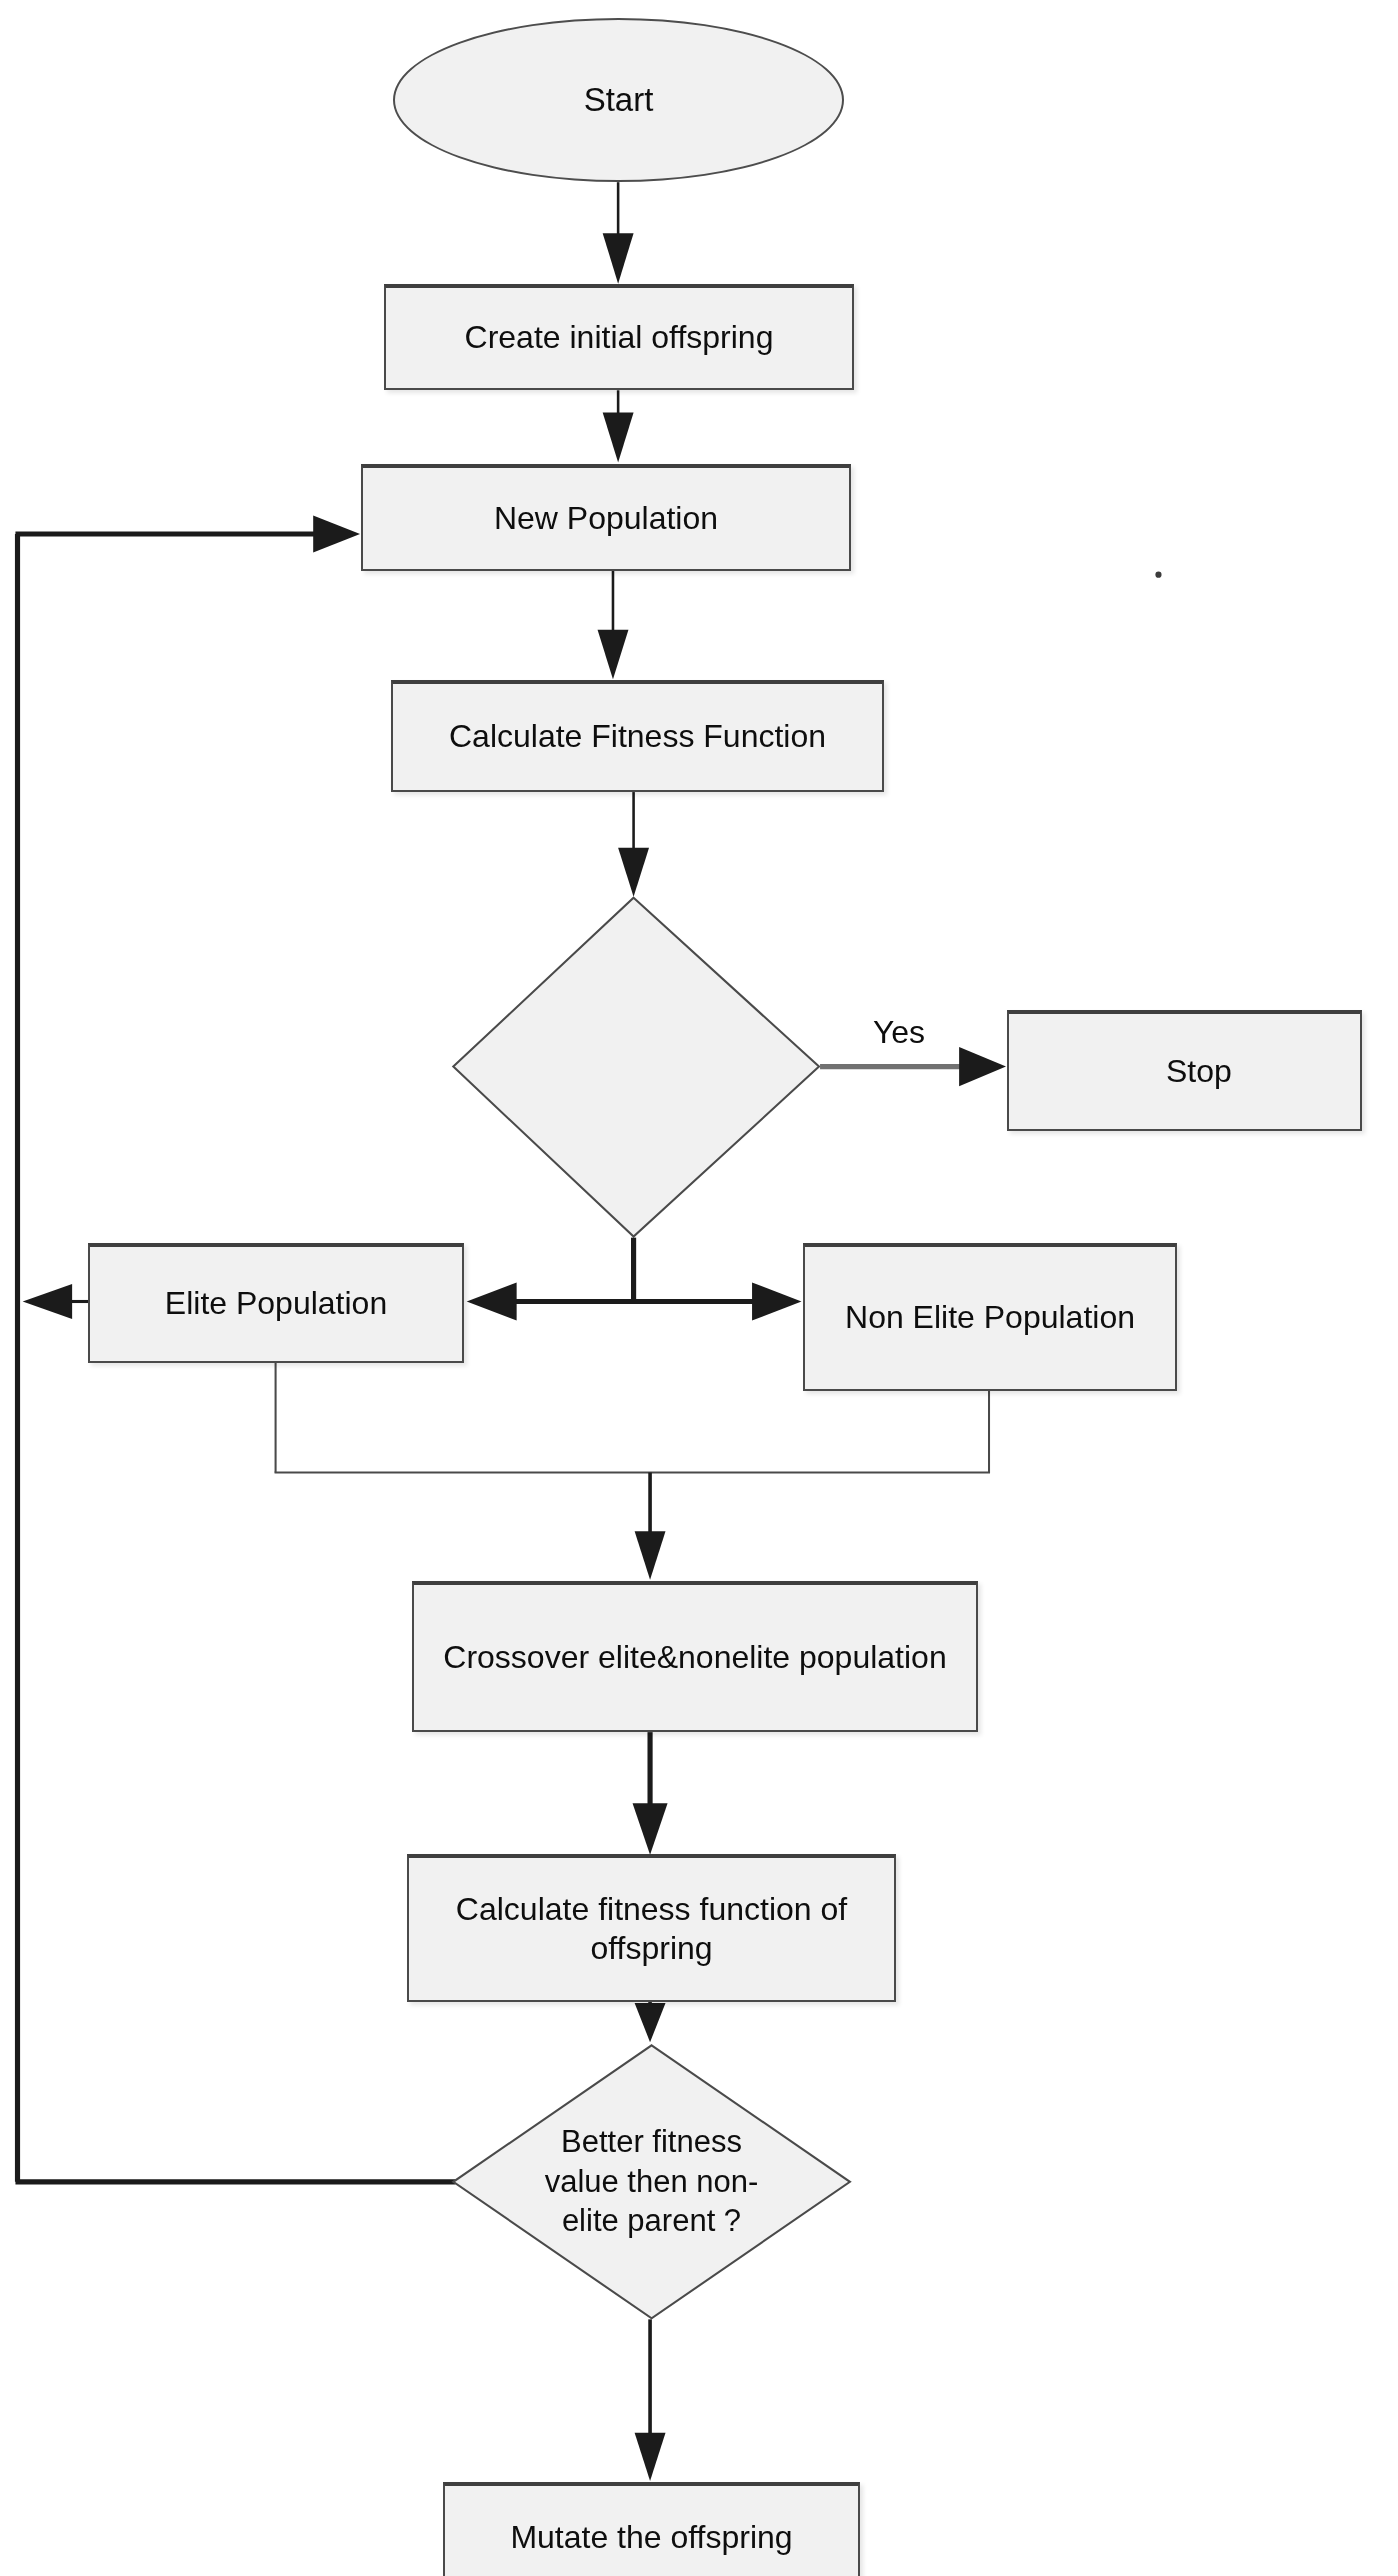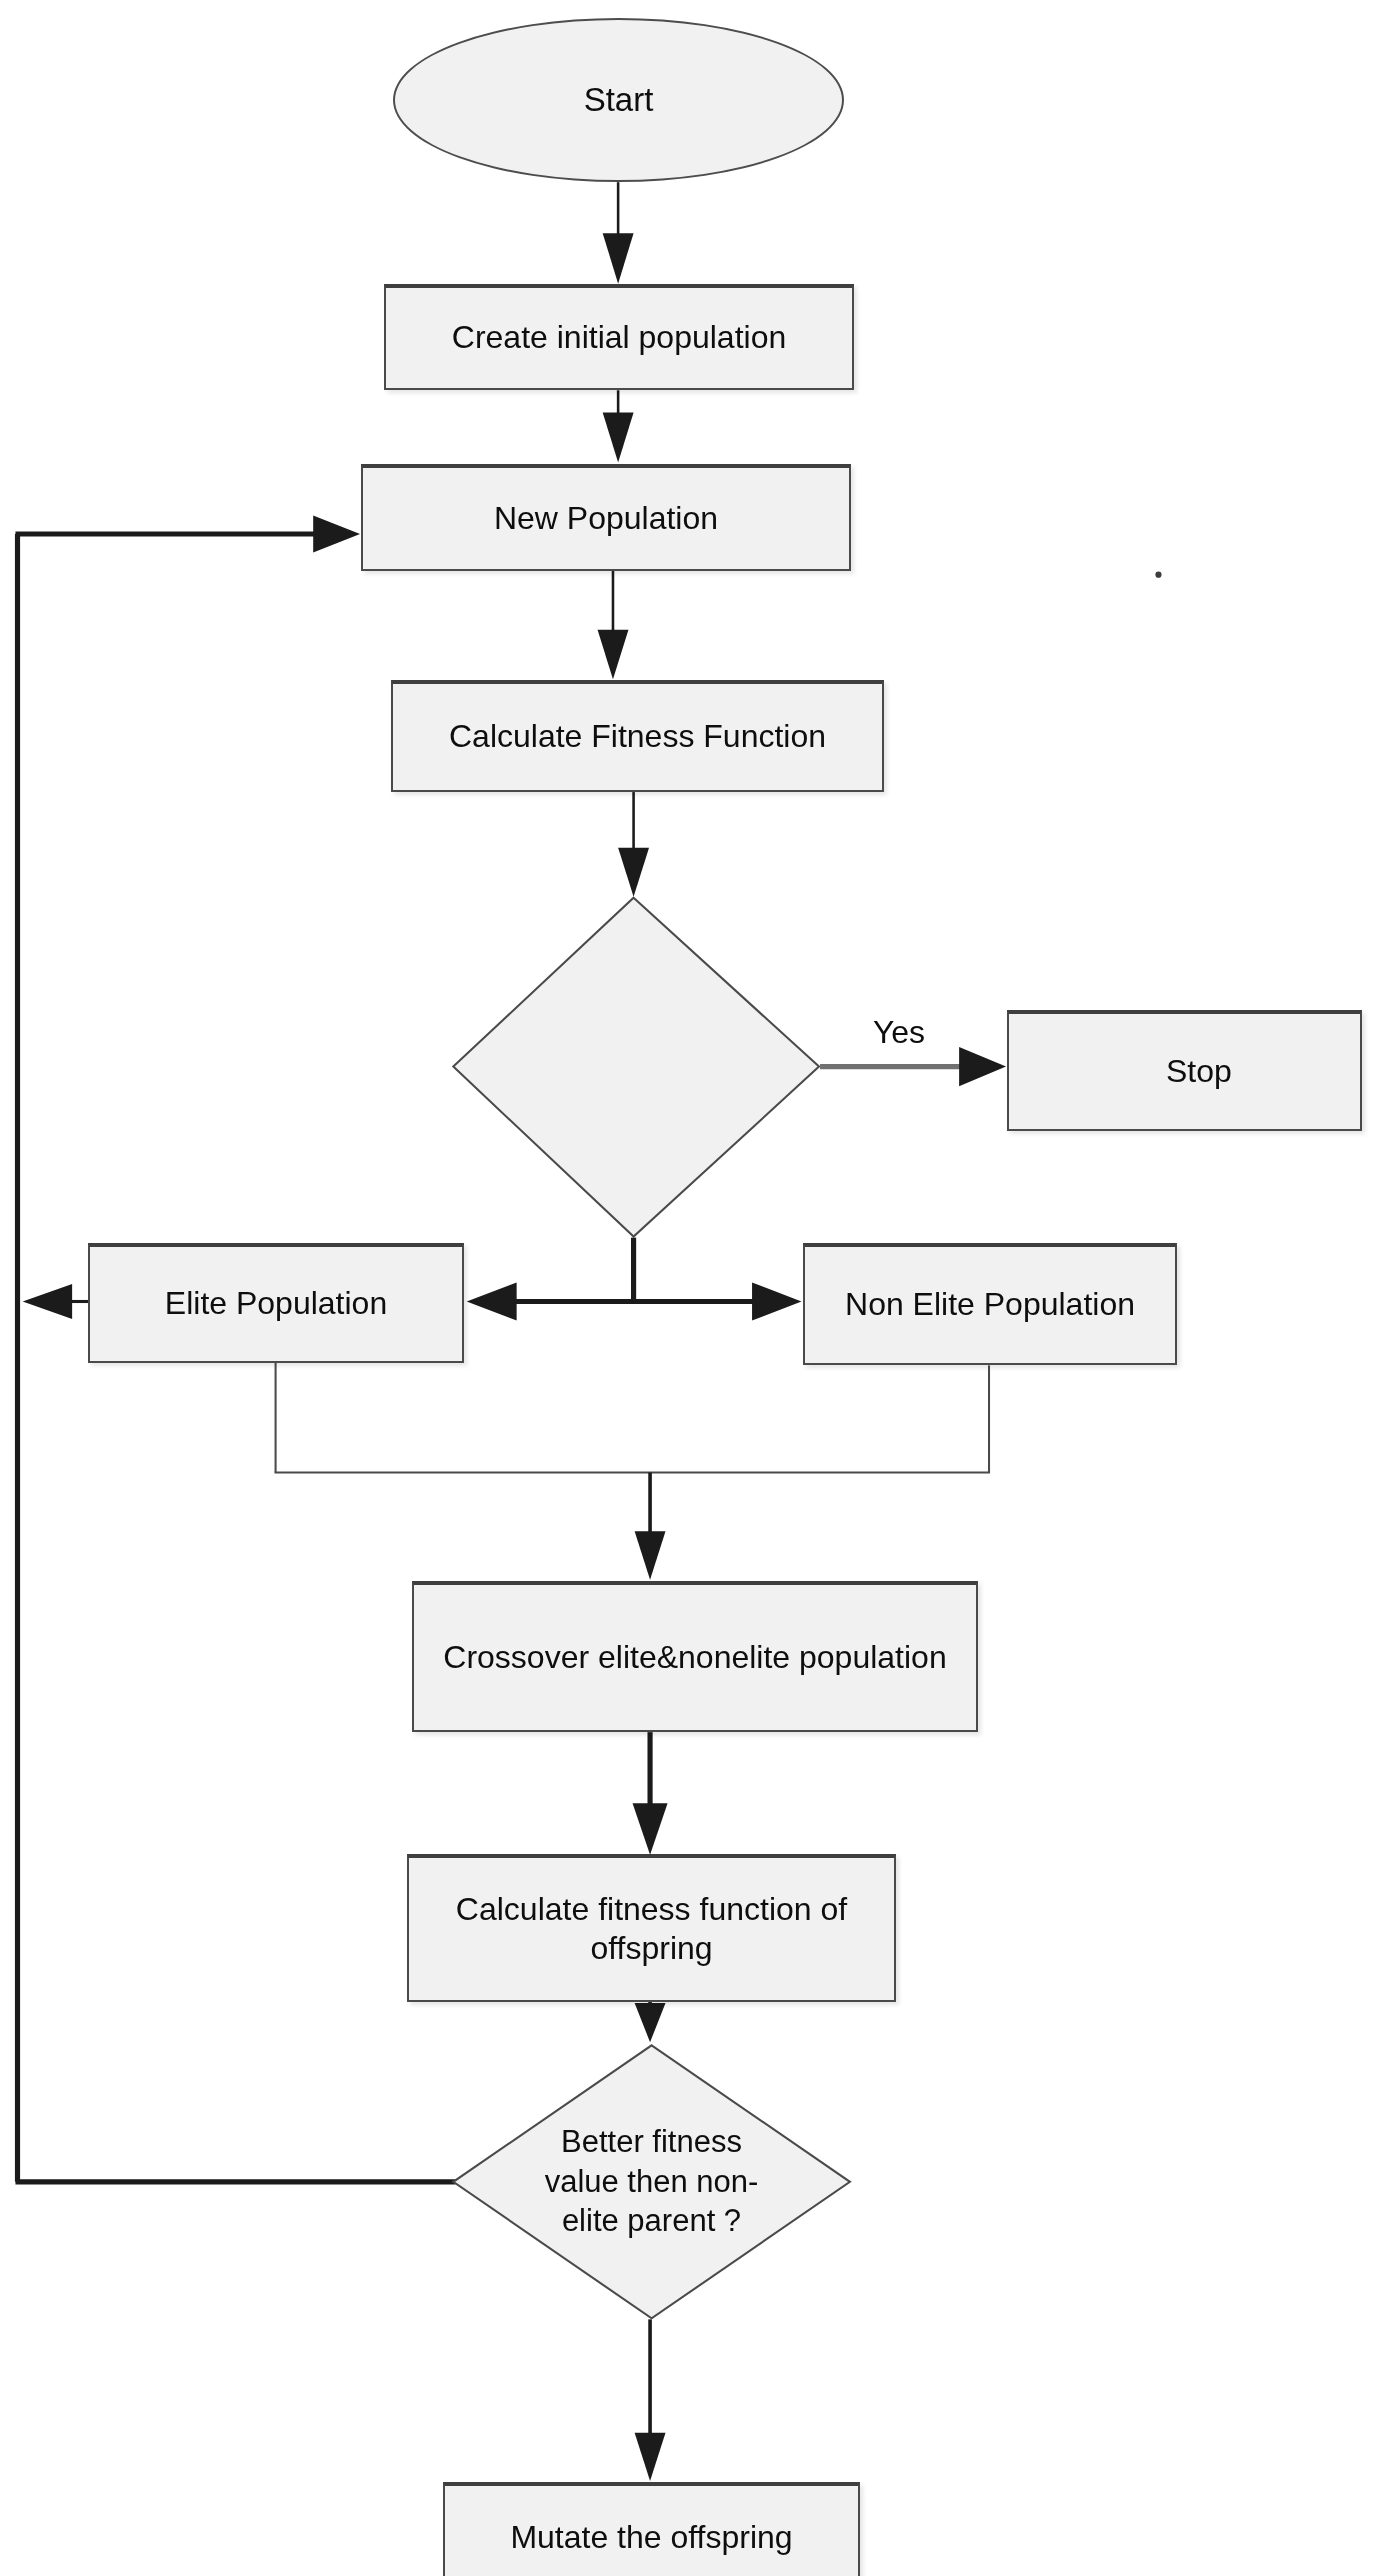--- a/index.html
+++ b/index.html
@@ -123,21 +123,21 @@
     <polygon class="head" points="1232,4722 1292,4722 1262,4816"></polygon>
 
     <circle class="dot" cx="2249" cy="1115" r="6"></circle>
   </svg>
 
   <div class="ellipse" style="left:393px;top:18px;width:451px;height:164px;">
     <span>Start</span>
   </div>
 
   <div class="node" style="left:384px;top:284px;width:470px;height:106px;">
-    <span>Create initial population</span>
+    <span>Create initial offspring</span>
   </div>
 
   <div class="node" style="left:361px;top:464px;width:490px;height:107px;">
     <span>New Population</span>
   </div>
 
   <div class="node" style="left:391px;top:680px;width:493px;height:112px;">
     <span>Calculate Fitness Function</span>
   </div>
 
@@ -145,21 +145,21 @@
   <div class="edge-label" style="left:845px;top:1005px;width:108px;height:46px;">Yes</div>
 
   <div class="node" style="left:1007px;top:1010px;width:355px;height:121px;padding-left:36px;">
     <span>Stop</span>
   </div>
 
   <div class="node" style="left:88px;top:1243px;width:376px;height:120px;">
     <span>Elite Population</span>
   </div>
 
-  <div class="node" style="left:803px;top:1243px;width:374px;height:122px;">
+  <div class="node" style="left:803px;top:1243px;width:374px;height:148px;">
     <span>Non Elite Population</span>
   </div>
 
   <div class="node" style="left:412px;top:1581px;width:566px;height:151px;">
     <span>Crossover elite&amp;nonelite population</span>
   </div>
 
   <div class="node" style="left:407px;top:1854px;width:489px;height:148px;">
     <span>Calculate fitness function of offspring</span>
   </div>

